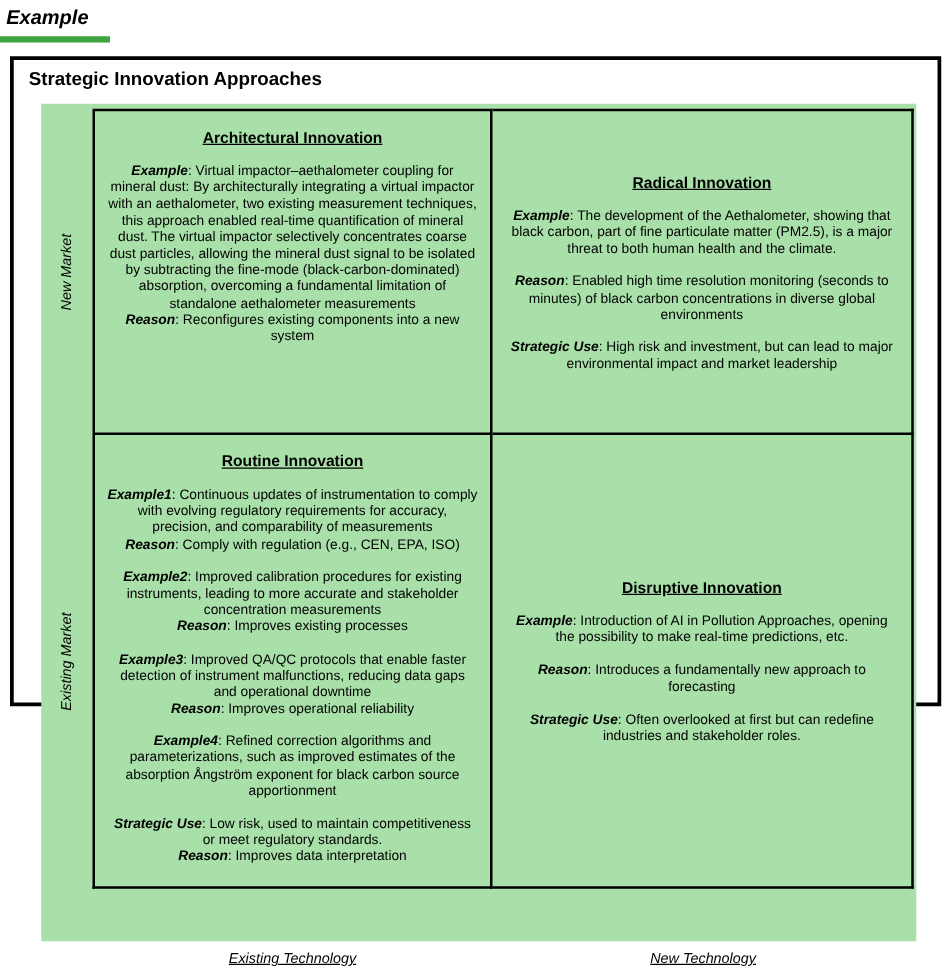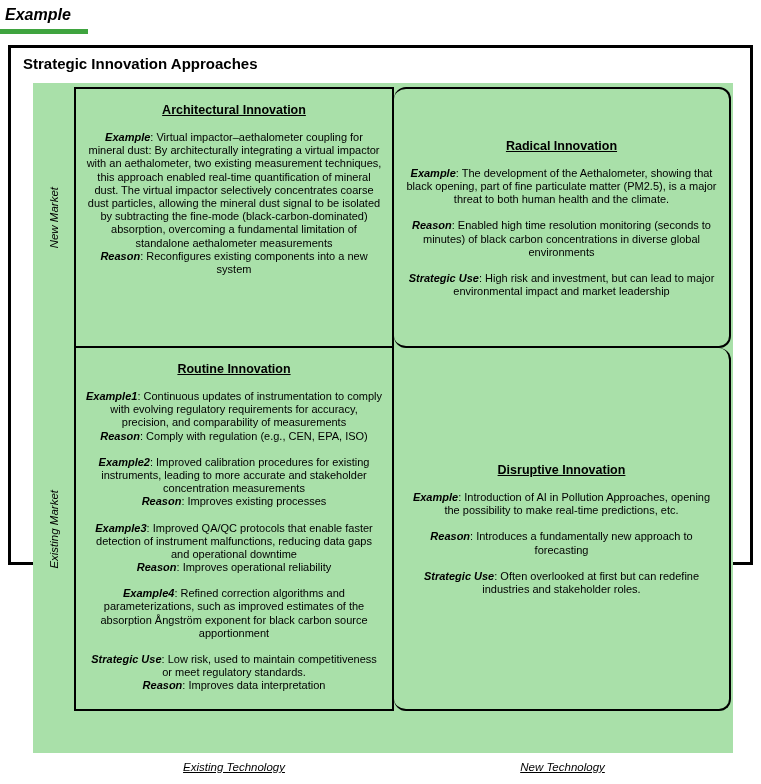--- a/index.html
+++ b/index.html
@@ -38,21 +38,21 @@
     grid-template-columns:320px 337px;
     grid-template-rows:261px 363px;
   }
   .cell{
     border:2px solid var(--ink);
     padding:12px 10px;
     text-align:center;
     font-size:11px;line-height:1.2;
     overflow:hidden;
   }
-  .cell.c2{border-left:none;border-radius:12px;}
+  .cell.c2{border-left:none;}
   .cell.r2{border-top:none;}
   .cell.vcenter{display:flex;flex-direction:column;justify-content:center;}
   .qtitle{
     font-weight:bold;text-decoration:underline;
     font-size:12.5px;margin:2px 0 0 0;
   }
   .para{margin:0;}
   .para.gap{margin-top:13px;}
   .lead{font-weight:bold;font-style:italic;}
   .vlabel{
@@ -95,21 +95,21 @@
     <div class="grid">
 
       <div class="cell r1 c1">
         <p class="qtitle">Architectural Innovation</p>
         <p class="para gap"><span class="lead">Example</span><span>: Virtual impactor–aethalometer coupling for mineral dust: By architecturally integrating a virtual impactor with an aethalometer, two existing measurement techniques, this approach enabled real-time quantification of mineral dust. The virtual impactor selectively concentrates coarse dust particles, allowing the mineral dust signal to be isolated by subtracting the fine-mode (black-carbon-dominated) absorption, overcoming a fundamental limitation of standalone aethalometer measurements</span></p>
         <p class="para"><span class="lead">Reason</span><span>: Reconfigures existing components into a new system</span></p>
       </div>
 
       <div class="cell r1 c2 vcenter">
         <p class="qtitle">Radical Innovation</p>
-        <p class="para gap"><span class="lead">Example</span><span>: The development of the Aethalometer, showing that black opening, part of fine particulate matter (PM2.5), is a major threat to both human health and the climate.</span></p>
+        <p class="para gap"><span class="lead">Example</span><span>: The development of the Aethalometer, showing that black carbon, part of fine particulate matter (PM2.5), is a major threat to both human health and the climate.</span></p>
         <p class="para gap"><span class="lead">Reason</span><span>: Enabled high time resolution monitoring (seconds to minutes) of black carbon concentrations in diverse global environments</span></p>
         <p class="para gap"><span class="lead">Strategic Use</span><span>: High risk and investment, but can lead to major environmental impact and market leadership</span></p>
       </div>
 
       <div class="cell r2 c1">
         <p class="qtitle">Routine Innovation</p>
         <p class="para gap"><span class="lead">Example1</span><span>: Continuous updates of instrumentation to comply with evolving regulatory requirements for accuracy, precision, and comparability of measurements</span></p>
         <p class="para"><span class="lead">Reason</span><span>: Comply with regulation (e.g., CEN, EPA, ISO)</span></p>
         <p class="para gap"><span class="lead">Example2</span><span>: Improved calibration procedures for existing instruments, leading to more accurate and stakeholder concentration measurements</span></p>
         <p class="para"><span class="lead">Reason</span><span>: Improves existing processes</span></p>

